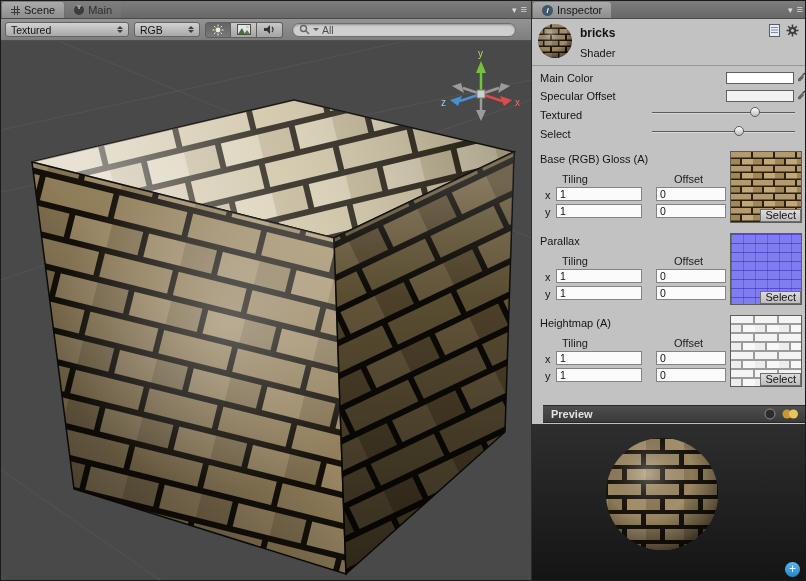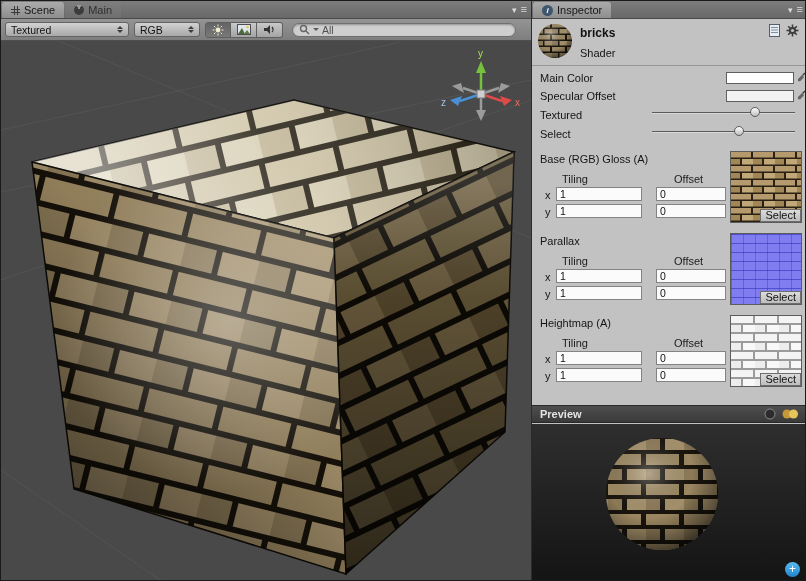--- a/index.html
+++ b/index.html
@@ -55,21 +55,21 @@
   .map-section{position:absolute;left:0;width:276px;height:80px;}
   .map-label{position:absolute;left:8px;top:0;}
   .hdr-tiling{position:absolute;left:30px;top:20px;color:#1c1c1c;}
   .hdr-offset{position:absolute;left:142px;top:20px;color:#1c1c1c;}
   .axis-lbl{position:absolute;left:13px;}
   .tile-input{position:absolute;height:14px;border:1px solid #838383;background:#fbfbfb;font-size:10.5px;padding:0 3px;color:#111;}
   .thumb-box{position:absolute;left:198px;top:-2px;width:72px;height:72px;border:1px solid #5c5c5c;background:#888;overflow:hidden;}
   .select-btn{position:absolute;right:0;bottom:0;height:13px;padding:0 4px;background:linear-gradient(#dcdcdc,#bdbdbd);border:1px solid #6e6e6e;font-size:11px;line-height:11px;color:#111;cursor:pointer;}
   .normal-tex{width:100%;height:100%;background-color:#807df0;background-image:repeating-linear-gradient(to bottom,rgba(45,42,175,.55) 0 1px,transparent 1px 9px),repeating-linear-gradient(to right,rgba(45,42,175,.35) 0 1px,transparent 1px 12px);}
 
-  .preview-hdr{position:absolute;left:0;right:0;top:404px;height:18px;background:linear-gradient(#4e4e4e,#3a3a3a);border-top:1px solid #2a2a2a;border-bottom:1px solid #262626;display:flex;align-items:center;padding:0 8px;color:#e3e3e3;font-weight:bold;font-size:11px;justify-content:center;}
+  .preview-hdr{position:absolute;left:11px;right:0;top:404px;height:18px;background:linear-gradient(#4e4e4e,#3a3a3a);border-top:1px solid #2a2a2a;border-bottom:1px solid #262626;display:flex;align-items:center;padding:0 8px;color:#e3e3e3;font-weight:bold;font-size:11px;justify-content:center;}
   .preview-hdr .spacer{flex:1;}
   .preview-body{position:absolute;left:0;right:0;top:423px;bottom:0;background:linear-gradient(#2e2e2e,#141414);}
   .plus-btn{position:absolute;right:7px;bottom:5px;width:15px;height:15px;border-radius:50%;background:linear-gradient(#5bb9ef,#1f86cc);color:#fff;font-size:12px;line-height:14px;text-align:center;cursor:pointer;}
 </style>
 </head>
 <body>
 
 <div class="app">
 
   <div class="scene-panel">

